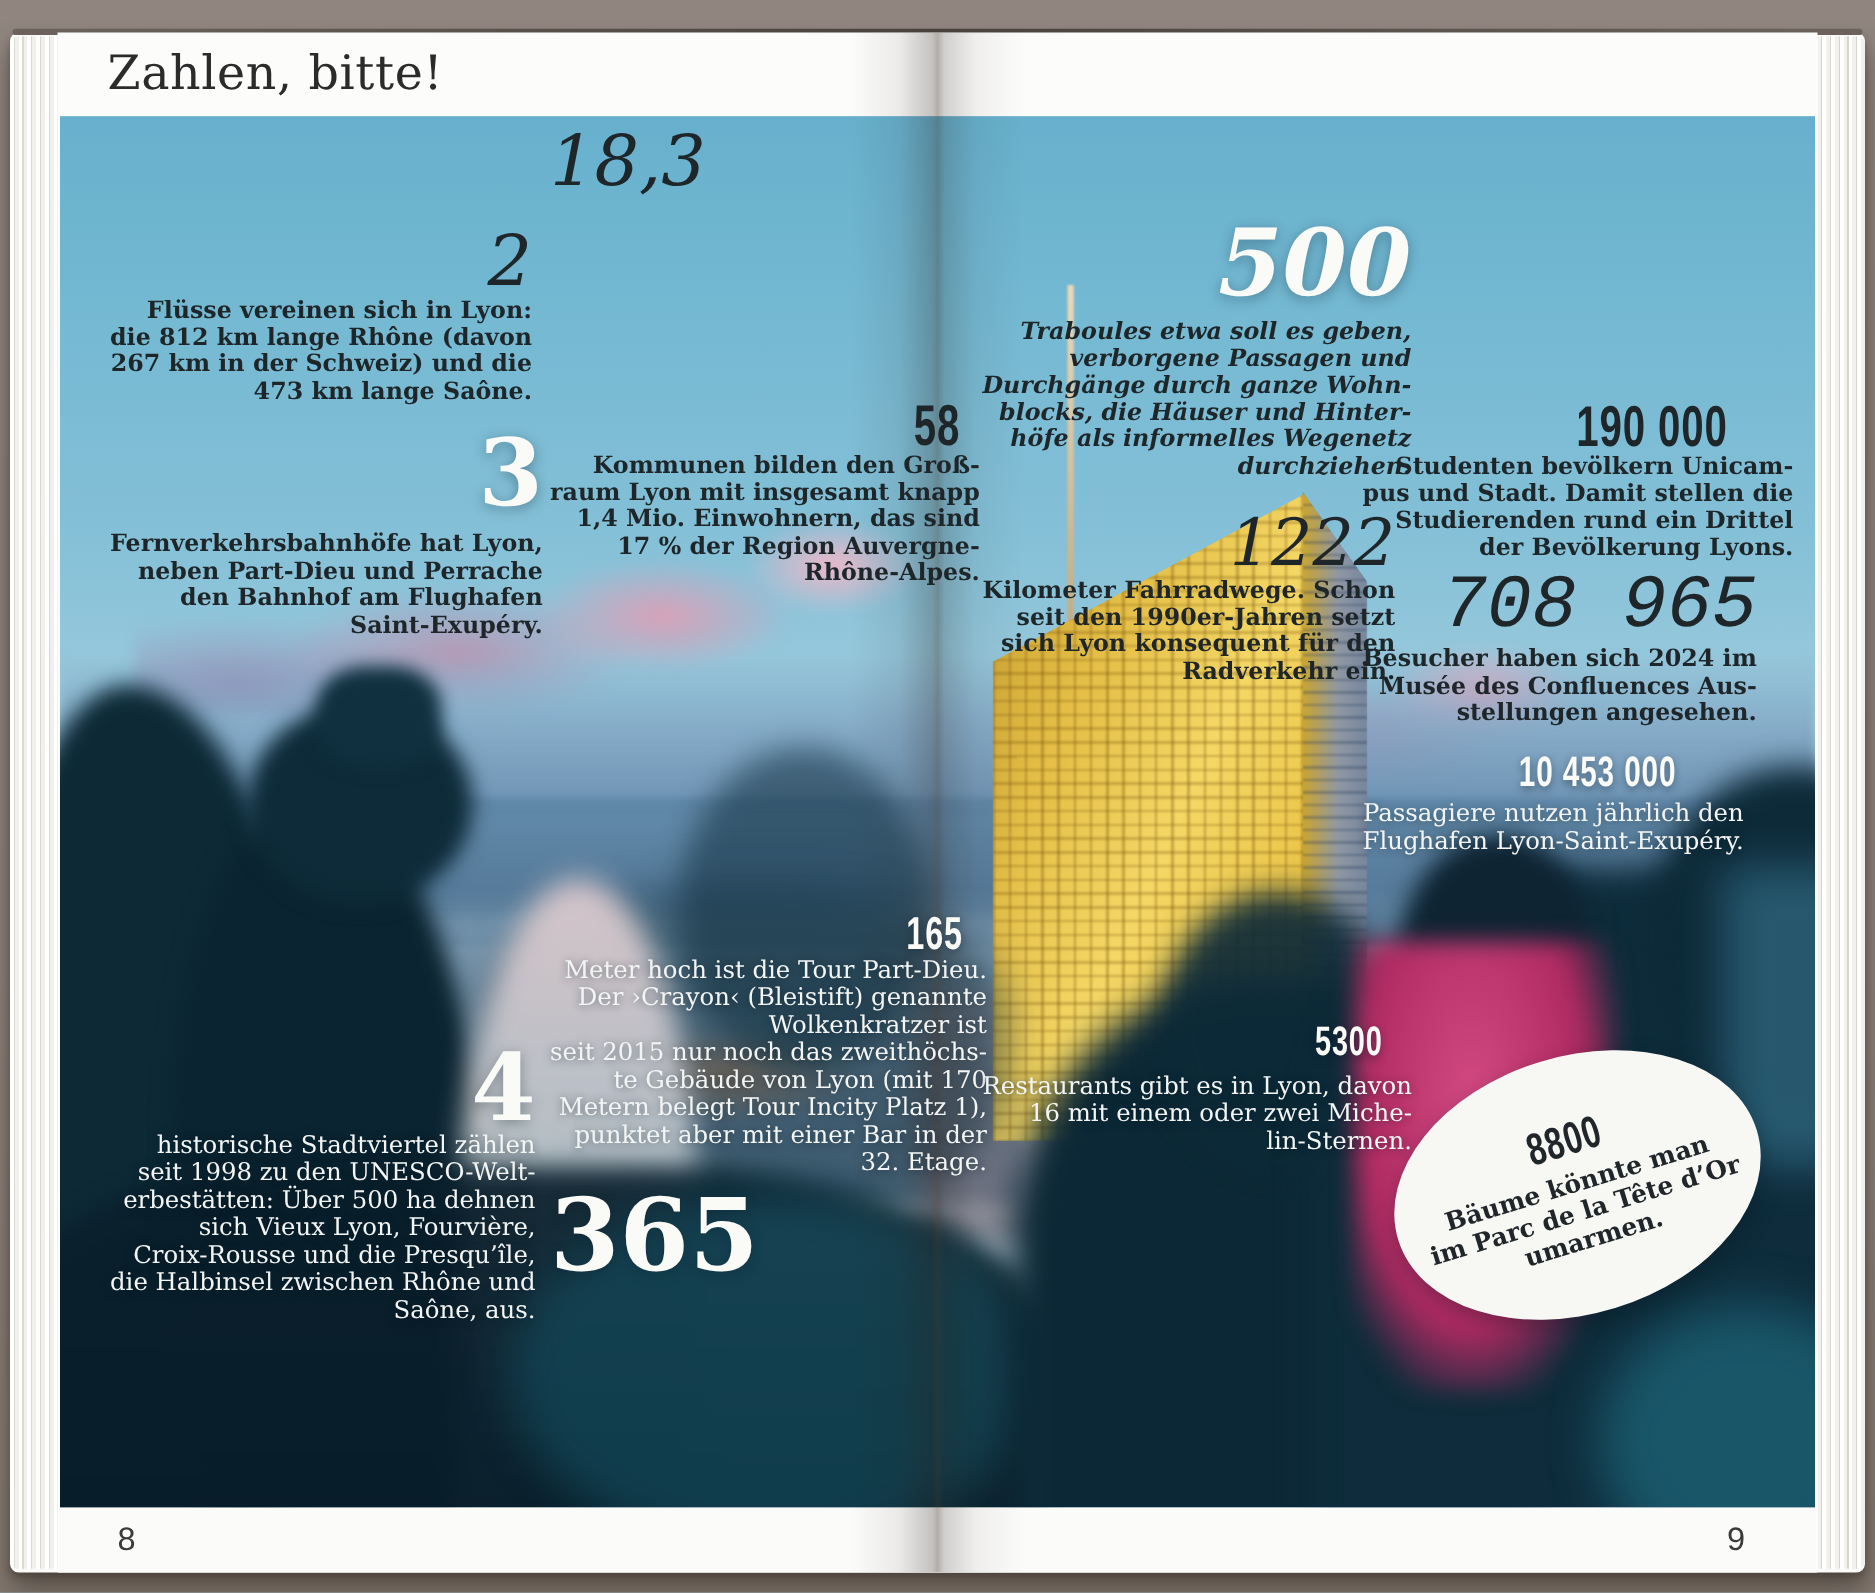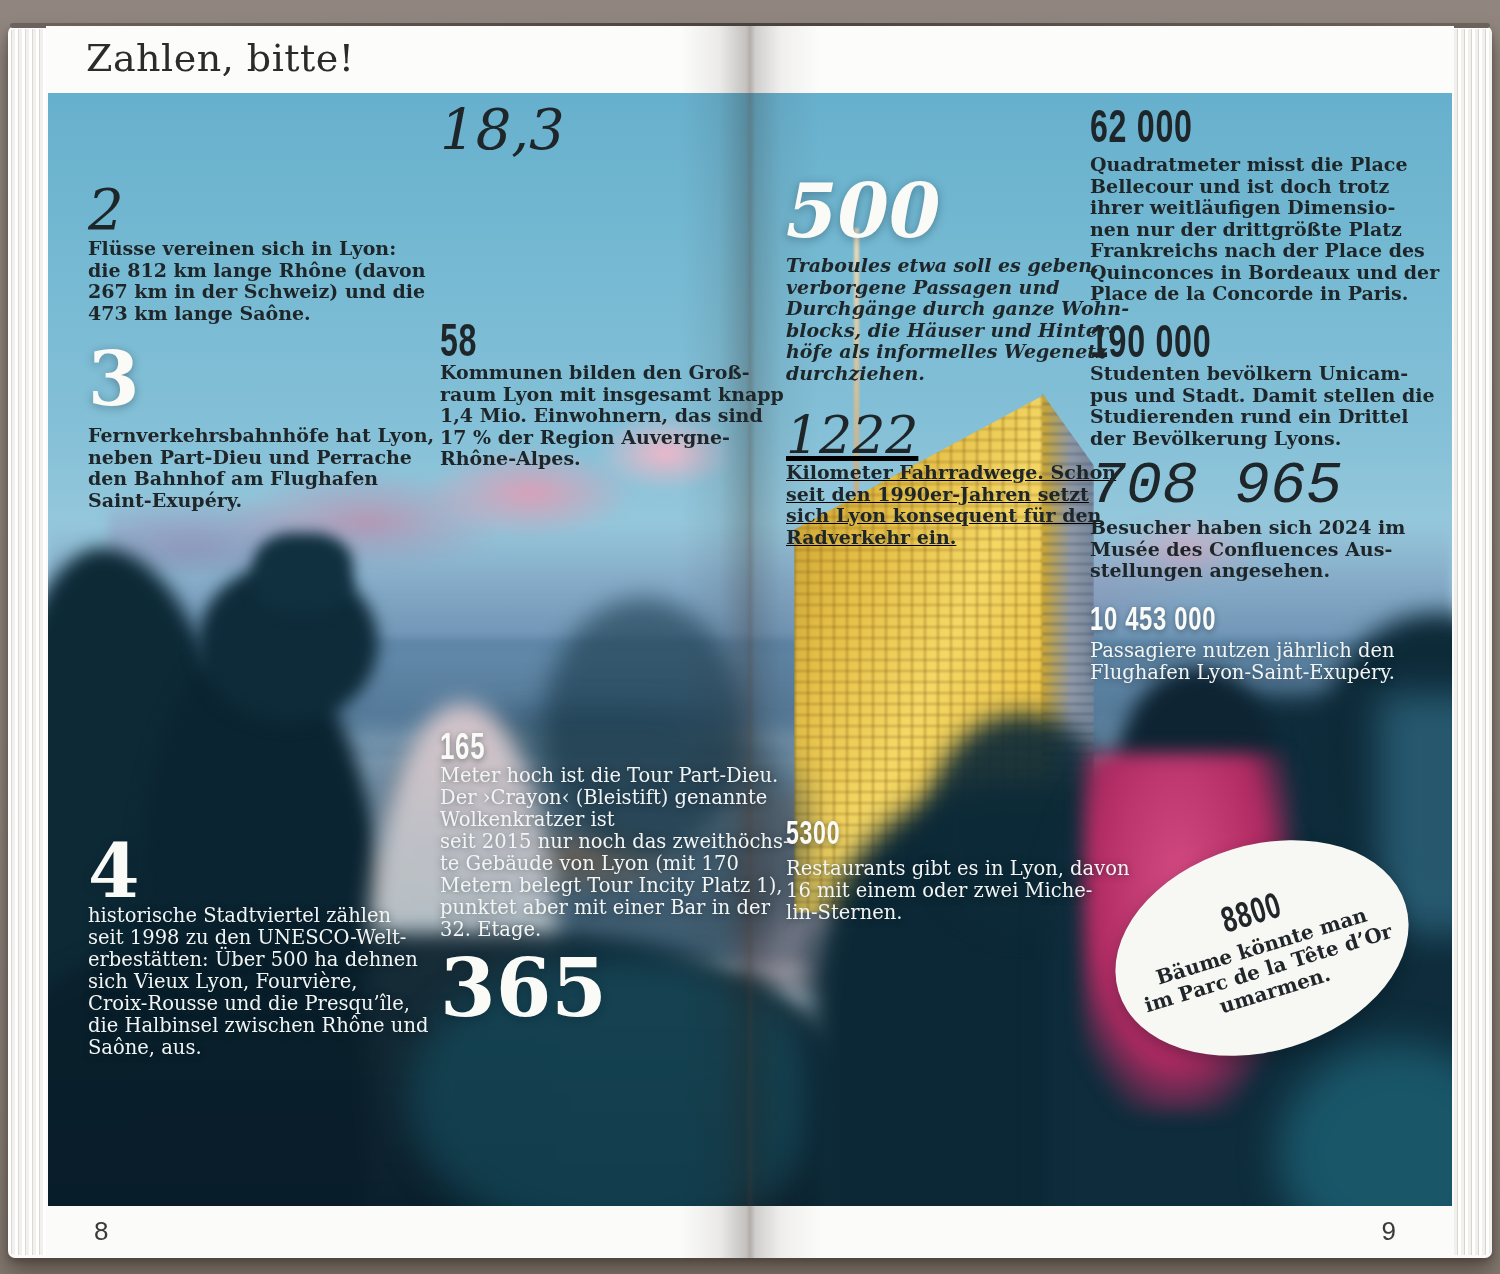--- a/index.html
+++ b/index.html
@@ -58,38 +58,38 @@
   .teal-mid{left:360px;top:860px;width:420px;height:290px;background:#155062;filter:blur(18px);opacity:.6;border-radius:50%;}
   .sil-right-a{left:1000px;top:600px;width:500px;height:620px;background:#0e2c3b;filter:blur(13px);border-radius:40% 35% 0 0;}
   .sil-head-r{left:1270px;top:520px;width:240px;height:270px;background:#0d2a38;filter:blur(12px);border-radius:50%;}
   .sil-right-b{left:760px;top:690px;width:430px;height:490px;background:#0c2836;filter:blur(14px);border-radius:45% 45% 0 0;}
   .sil-head-c{left:880px;top:620px;width:190px;height:220px;background:#0d2a38;filter:blur(12px);border-radius:50%;opacity:.92;}
   .sil-head-p{left:1075px;top:575px;width:150px;height:170px;background:#0e2433;filter:blur(10px);border-radius:50%;}
   .pink-jacket{left:1035px;top:660px;width:210px;height:360px;background:radial-gradient(ellipse at 45% 35%,#d34a82 0%,#b02a62 55%,rgba(176,42,98,0) 78%);filter:blur(9px);}
   .teal-glow{left:1230px;top:950px;width:240px;height:220px;background:#1d6478;filter:blur(20px);opacity:.75;border-radius:50%;}
   .blue-streak{left:1330px;top:600px;width:120px;height:240px;background:#3f85a3;filter:blur(18px);opacity:.5;}
 
-  .stat{position:absolute;z-index:40;}
+  .stat{position:absolute;z-index:40;text-align:right;}
   .num{display:block;}
   .it{font-family:"DejaVu Serif",serif;font-style:italic;font-weight:400;color:#1e2629;}
   .sbw{font-family:"DejaVu Serif",serif;font-weight:700;color:#fafaf7;text-shadow:0 2px 10px rgba(10,30,42,.35);}
   .cd{font-family:"Liberation Sans",sans-serif;font-weight:700;color:#1e2629;transform:scaleX(.7);transform-origin:left bottom;display:inline-block;line-height:.85;letter-spacing:1px;}
   .cw{font-family:"Liberation Sans",sans-serif;font-weight:700;color:#fafaf7;transform:scaleX(.7);transform-origin:left bottom;display:inline-block;line-height:.9;letter-spacing:1px;text-shadow:0 2px 8px rgba(8,25,35,.45);}
   .b-dark{font-family:"DejaVu Serif",serif;font-weight:700;font-size:19px;line-height:21.5px;color:#1e2629;white-space:pre-line;}
   .b-white{font-family:"DejaVu Serif",serif;font-weight:400;font-size:19.5px;line-height:22px;color:#f3f5f4;white-space:pre-line;text-shadow:0 1px 7px rgba(6,24,34,.5);}
   .b-white-bold{font-family:"DejaVu Serif",serif;font-weight:700;font-size:19.5px;line-height:22px;color:#f6f7f6;white-space:pre-line;text-shadow:0 1px 7px rgba(6,24,34,.5);}
 
   .s-funicular{left:392px;top:10px;}   .s-funicular .num{font-size:56px;line-height:.95;margin-bottom:10px;}
   .s-bellecour{left:1042px;top:14px;}  .s-bellecour .num{font-size:46px;margin-bottom:8px;}
   .s-rivers{left:40px;top:90px;}       .s-rivers .num{font-size:56px;line-height:.95;margin-bottom:2px;}
   .s-traboules{left:738px;top:84px;font-style:italic;}   .s-traboules .num{font-size:74px;line-height:.92;margin-bottom:10px;}
   .s-communes{left:392px;top:228px;}   .s-communes .num{font-size:46px;margin-bottom:2px;}
   .s-students{left:1042px;top:229px;}  .s-students .num{font-size:46px;margin-bottom:2px;}
   .s-stations{left:40px;top:252px;}    .s-stations .num{font-size:74px;line-height:.92;margin-bottom:12px;}
-  .s-bikepaths{left:738px;top:318px;text-decoration:underline;}  .s-bikepaths .num{font-size:52px;line-height:.95;margin-bottom:2px;}
+  .s-bikepaths{left:738px;top:318px;}  .s-bikepaths .num{font-size:52px;line-height:.95;margin-bottom:2px;}
   .s-museum{left:1042px;top:365px;}    .s-museum .num{font-size:60px;line-height:.95;margin-bottom:2px;font-family:Liberation Mono, monospace;}
   .s-airport{left:1042px;top:510px;}   .s-airport .num{font-size:34px;margin-bottom:6px;}
   .s-towerheight{left:392px;top:637px;}.s-towerheight .num{font-size:37px;margin-bottom:2px;}
   .s-restaurants{left:738px;top:725px;}.s-restaurants .num{font-size:33px;margin-bottom:10px;}
   .s-districts{left:40px;top:744px;}   .s-districts .num{font-size:74px;line-height:.92;margin-bottom:0;}
   .s-windows{left:392px;top:860px;}    .s-windows .num{font-size:80px;line-height:.88;margin-bottom:0;}
 
   .badge{position:absolute;left:1064px;top:752px;width:300px;height:206px;z-index:25;background:#f7f7f4;border-radius:50%;
     transform:rotate(-17deg);display:flex;flex-direction:column;align-items:center;justify-content:center;text-align:center;
     box-shadow:0 6px 16px rgba(5,20,30,.35);}
@@ -203,30 +203,20 @@
 seit den 1990er-Jahren setzt
 sich Lyon konsequent für den
 Radverkehr ein.</div>
         </div>
         <div class="stat s-restaurants">
           <span class="num cw">5300</span>
           <div class="b-white">Restaurants gibt es in Lyon, davon
 16 mit einem oder zwei Miche-
 lin-Sternen.</div>
         </div>
-        <div class="stat s-bellecour">
-          <span class="num cd">62 000</span>
-          <div class="b-dark">Quadratmeter misst die Place
-Bellecour und ist doch trotz
-ihrer weitläufigen Dimensio-
-nen nur der drittgrößte Platz
-Frankreichs nach der Place des
-Quinconces in Bordeaux und der
-Place de la Concorde in Paris.</div>
-        </div>
         <div class="stat s-students">
           <span class="num cd">190 000</span>
           <div class="b-dark">Studenten bevölkern Unicam-
 pus und Stadt. Damit stellen die
 Studierenden rund ein Drittel
 der Bevölkerung Lyons.</div>
         </div>
         <div class="stat s-museum">
           <span class="num it">708 965</span>
           <div class="b-dark">Besucher haben sich 2024 im

